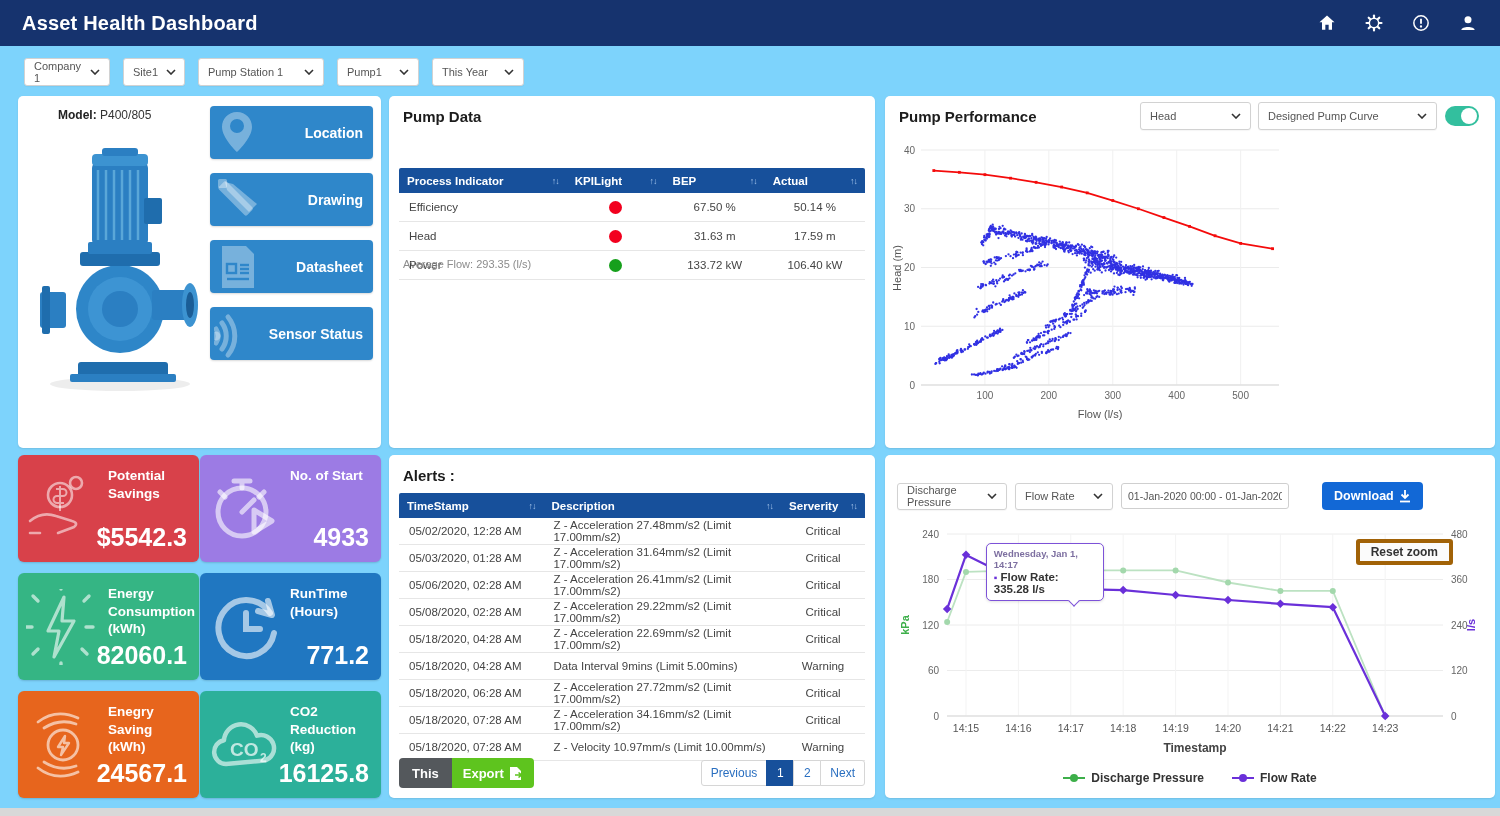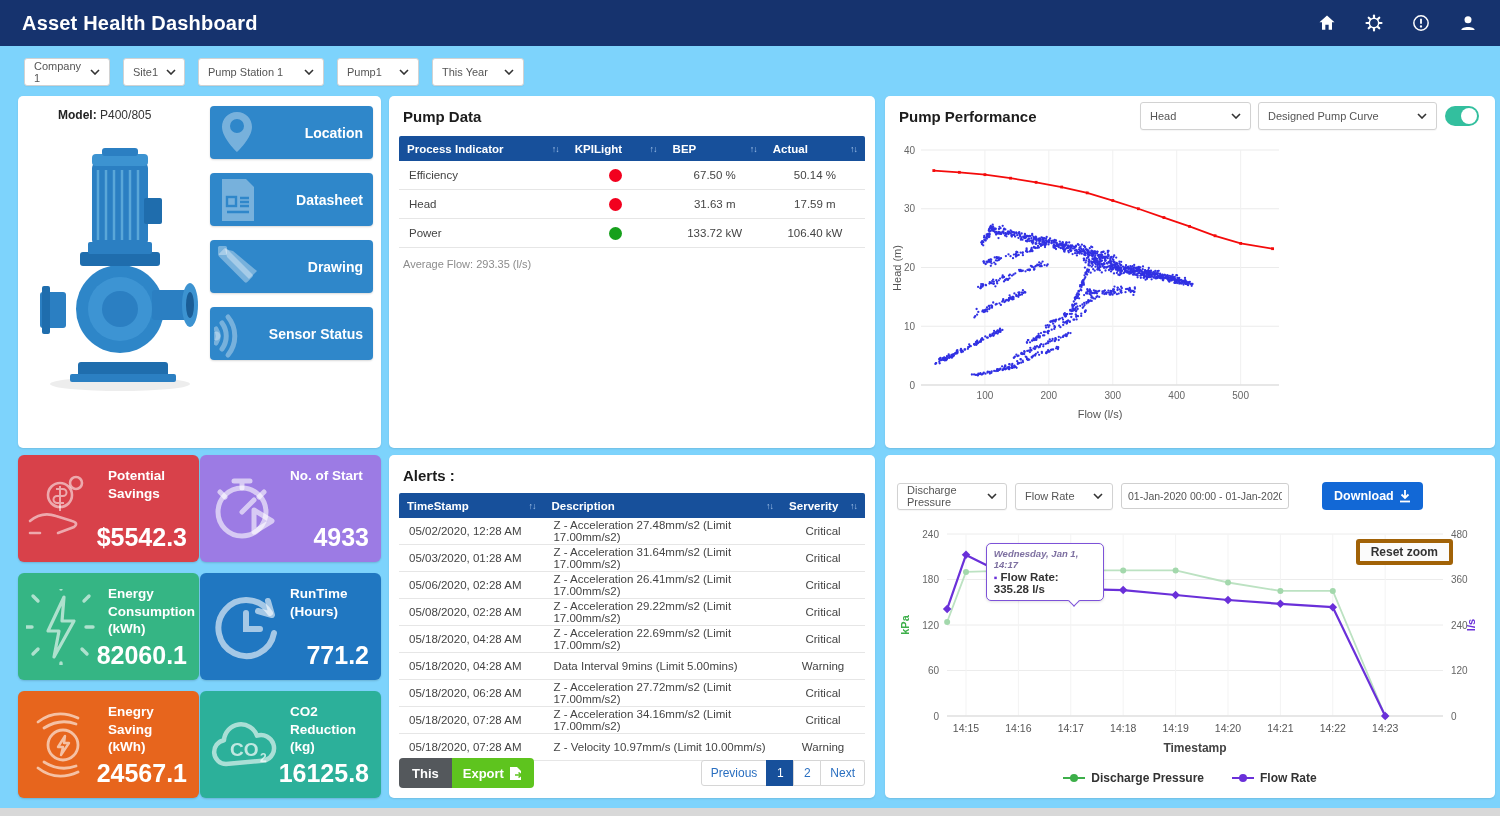--- a/index.html
+++ b/index.html
@@ -34,21 +34,21 @@
   .pump-art { position:absolute; left:22px; top:48px; }
   .asset-buttons { position:absolute; right:8px; top:10px; width:163px; display:flex; flex-direction:column; gap:14px; }
   .asset-btn { position:relative; height:53px; background:#2f87ca; border-radius:4px; color:#fff; font-size:14px; font-weight:bold; display:flex; align-items:center; justify-content:flex-end; padding-right:10px; cursor:pointer; overflow:hidden; box-shadow:0 1px 2px rgba(0,0,0,.15); }
   .asset-btn .wicon { position:absolute; left:4px; top:2px; opacity:1; }
 
   
   .tbl { position:absolute; left:10px; right:10px; }
   .thead { display:grid; background:#17509b; color:#fff; font-size:11.5px; font-weight:bold; border-radius:2px 2px 0 0; }
   .th { display:flex; align-items:center; justify-content:space-between; padding:0 8px; height:25px; }
   .sort { font-size:9px; color:#9fc0e8; letter-spacing:-1px; cursor:pointer; }
-  .pd-grid { grid-template-columns:36% 21% 21.5% 21.5%; }
+  .pd-grid { grid-template-columns:36% 21% 21.5% 21.5%;margin-top:32px; }
   .al-grid { grid-template-columns:31% 51% 18%; }
   .trow { display:grid; font-size:11.5px; color:#444; border-bottom:1px solid #e6e6e6; align-items:center; }
   .trow > div { padding:0 10px; }
   .pd-row { grid-template-columns:36% 21% 21.5% 21.5%; height:29px; }
   .al-row { grid-template-columns:31% 51% 18%; height:27px; }
   .cell-c { text-align:center; }
   .dot { display:inline-block; width:13px; height:13px; border-radius:50%; vertical-align:middle; }
   .footnote { position:absolute; left:14px; top:162px; font-size:11px; color:#8c8c8c; }
 
   
@@ -76,21 +76,21 @@
 
   
   .trend-controls { position:absolute; left:12px; top:27px; display:flex; gap:8px; align-items:center; }
   .t-sel1 { width:110px; height:27px; }
   .t-sel2 { width:98px; height:27px; }
   .date-box { width:168px; height:26px; border:1px solid #cfcfcf; border-radius:3px; font-size:10.5px; color:#555; padding:0 6px; font-family:inherit; background:#fff; }
   .btn-download { margin-left:25px; height:28px; padding:0 12px; background:#1268d6; border:none; border-radius:4px; color:#fff; font-size:12.5px; font-weight:bold; display:flex; align-items:center; gap:5px; cursor:pointer; font-family:inherit; }
   .chart-wrap { position:absolute; left:10px; top:62px; width:590px; height:252px; }
   .reset-zoom { position:absolute; right:32px; top:22px; height:26px; padding:0 11px; background:#fbfbfb; border:4px solid #a16207; border-radius:3px; font-size:12px; font-weight:bold; color:#333; cursor:pointer; font-family:inherit; }
   .chart-tooltip { position:absolute; width:118px; background:#fff; border:1.5px solid #7d52d8; border-radius:5px; padding:4px 7px 5px 7px; pointer-events:none; box-shadow:0 1px 3px rgba(0,0,0,.12); }
-  .tt-title { font-size:9.5px; font-weight:bold; color:#7d6fa0;font-style:italic; }
+  .tt-title { font-size:9.5px; font-weight:bold; color:#7d6fa0; }
   .tt-line { font-size:11.5px; font-weight:bold; color:#333; margin-top:1px; }
   .tt-line .bullet { color:#6a30d9; font-size:10px; }
   .tt-arrow { position:absolute; left:72%; bottom:-5px; width:8px; height:8px; background:#fff; border-right:1.5px solid #7d52d8; border-bottom:1.5px solid #7d52d8; transform:rotate(45deg); }
   .trend-legend { position:absolute; left:0; right:0; top:316px; display:flex; justify-content:center; gap:28px; align-items:center; }
   .leg-item { display:flex; align-items:center; gap:6px; font-size:12px; font-weight:bold; color:#333; }
   .leg-marker { position:relative; width:22px; height:2px; display:inline-block; }
   .leg-marker .leg-dot { position:absolute; left:7px; top:-3px; width:8px; height:8px; border-radius:50%; }
 
   svg text { font-family:"Liberation Sans", sans-serif; }
 </style>
@@ -204,41 +204,41 @@
       <rect x="104" y="54" width="18" height="26" rx="2" fill="#1f6dad"></rect>
     </svg>
     <div class="asset-buttons">
       <div class="asset-btn">
         <svg class="wicon" width="46" height="50" viewBox="0 0 46 50">
           <path d="M23 4 C14 4 8 11 8 19 C8 30 23 44 23 44 C23 44 38 30 38 19 C38 11 32 4 23 4 Z M23 25 a7 7 0 1 1 0-14 a7 7 0 0 1 0 14 Z" fill="rgba(255,255,255,0.35)" fill-rule="evenodd"></path>
         </svg>
         <span>Location</span>
       </div>
       <div class="asset-btn">
+        <svg class="wicon" width="48" height="50" viewBox="0 0 48 50">
+          <g fill="rgba(255,255,255,0.35)">
+            <rect x="2" y="18" width="40" height="11" rx="2" transform="rotate(45 22 23)"></rect>
+            <path d="M34 6 L42 14 L20 36 L12 38 L14 30 Z" transform="rotate(90 27 22)"></path>
+            <rect x="4" y="4" width="9" height="9" rx="1.5"></rect>
+          </g>
+        </svg>
+        <span>Drawing</span>
+      </div>
+      <div class="asset-btn">
         <svg class="wicon" width="46" height="50" viewBox="0 0 46 50">
           <path d="M8 4 H32 L40 12 V46 H8 Z" fill="rgba(255,255,255,0.35)"></path>
           <g stroke="#2f87ca" stroke-width="2.4">
             <rect x="13" y="22" width="9" height="9" fill="none"></rect>
             <path d="M26 23 H35"></path>
               <path d="M26 27 H35"></path>
               <path d="M26 31 H35"></path>
               <path d="M13 37 H35"></path>
           </g>
         </svg>
         <span>Datasheet</span>
-      </div>
-      <div class="asset-btn">
-        <svg class="wicon" width="48" height="50" viewBox="0 0 48 50">
-          <g fill="rgba(255,255,255,0.35)">
-            <rect x="2" y="18" width="40" height="11" rx="2" transform="rotate(45 22 23)"></rect>
-            <path d="M34 6 L42 14 L20 36 L12 38 L14 30 Z" transform="rotate(90 27 22)"></path>
-            <rect x="4" y="4" width="9" height="9" rx="1.5"></rect>
-          </g>
-        </svg>
-        <span>Drawing</span>
       </div>
       <div class="asset-btn">
         <svg class="wicon" width="46" height="50" viewBox="0 0 46 50">
           <g stroke="rgba(255,255,255,0.35)" fill="none" stroke-width="5" stroke-linecap="round">
             <path d="M8 14 A22 22 0 0 1 8 40"></path>
             <path d="M2 20 A13 13 0 0 1 2 34"></path>
             <path d="M14 8 A30 30 0 0 1 14 46"></path>
           </g>
           <circle cx="2" cy="27" r="4.5" fill="rgba(255,255,255,0.35)"></circle>
         </svg>

